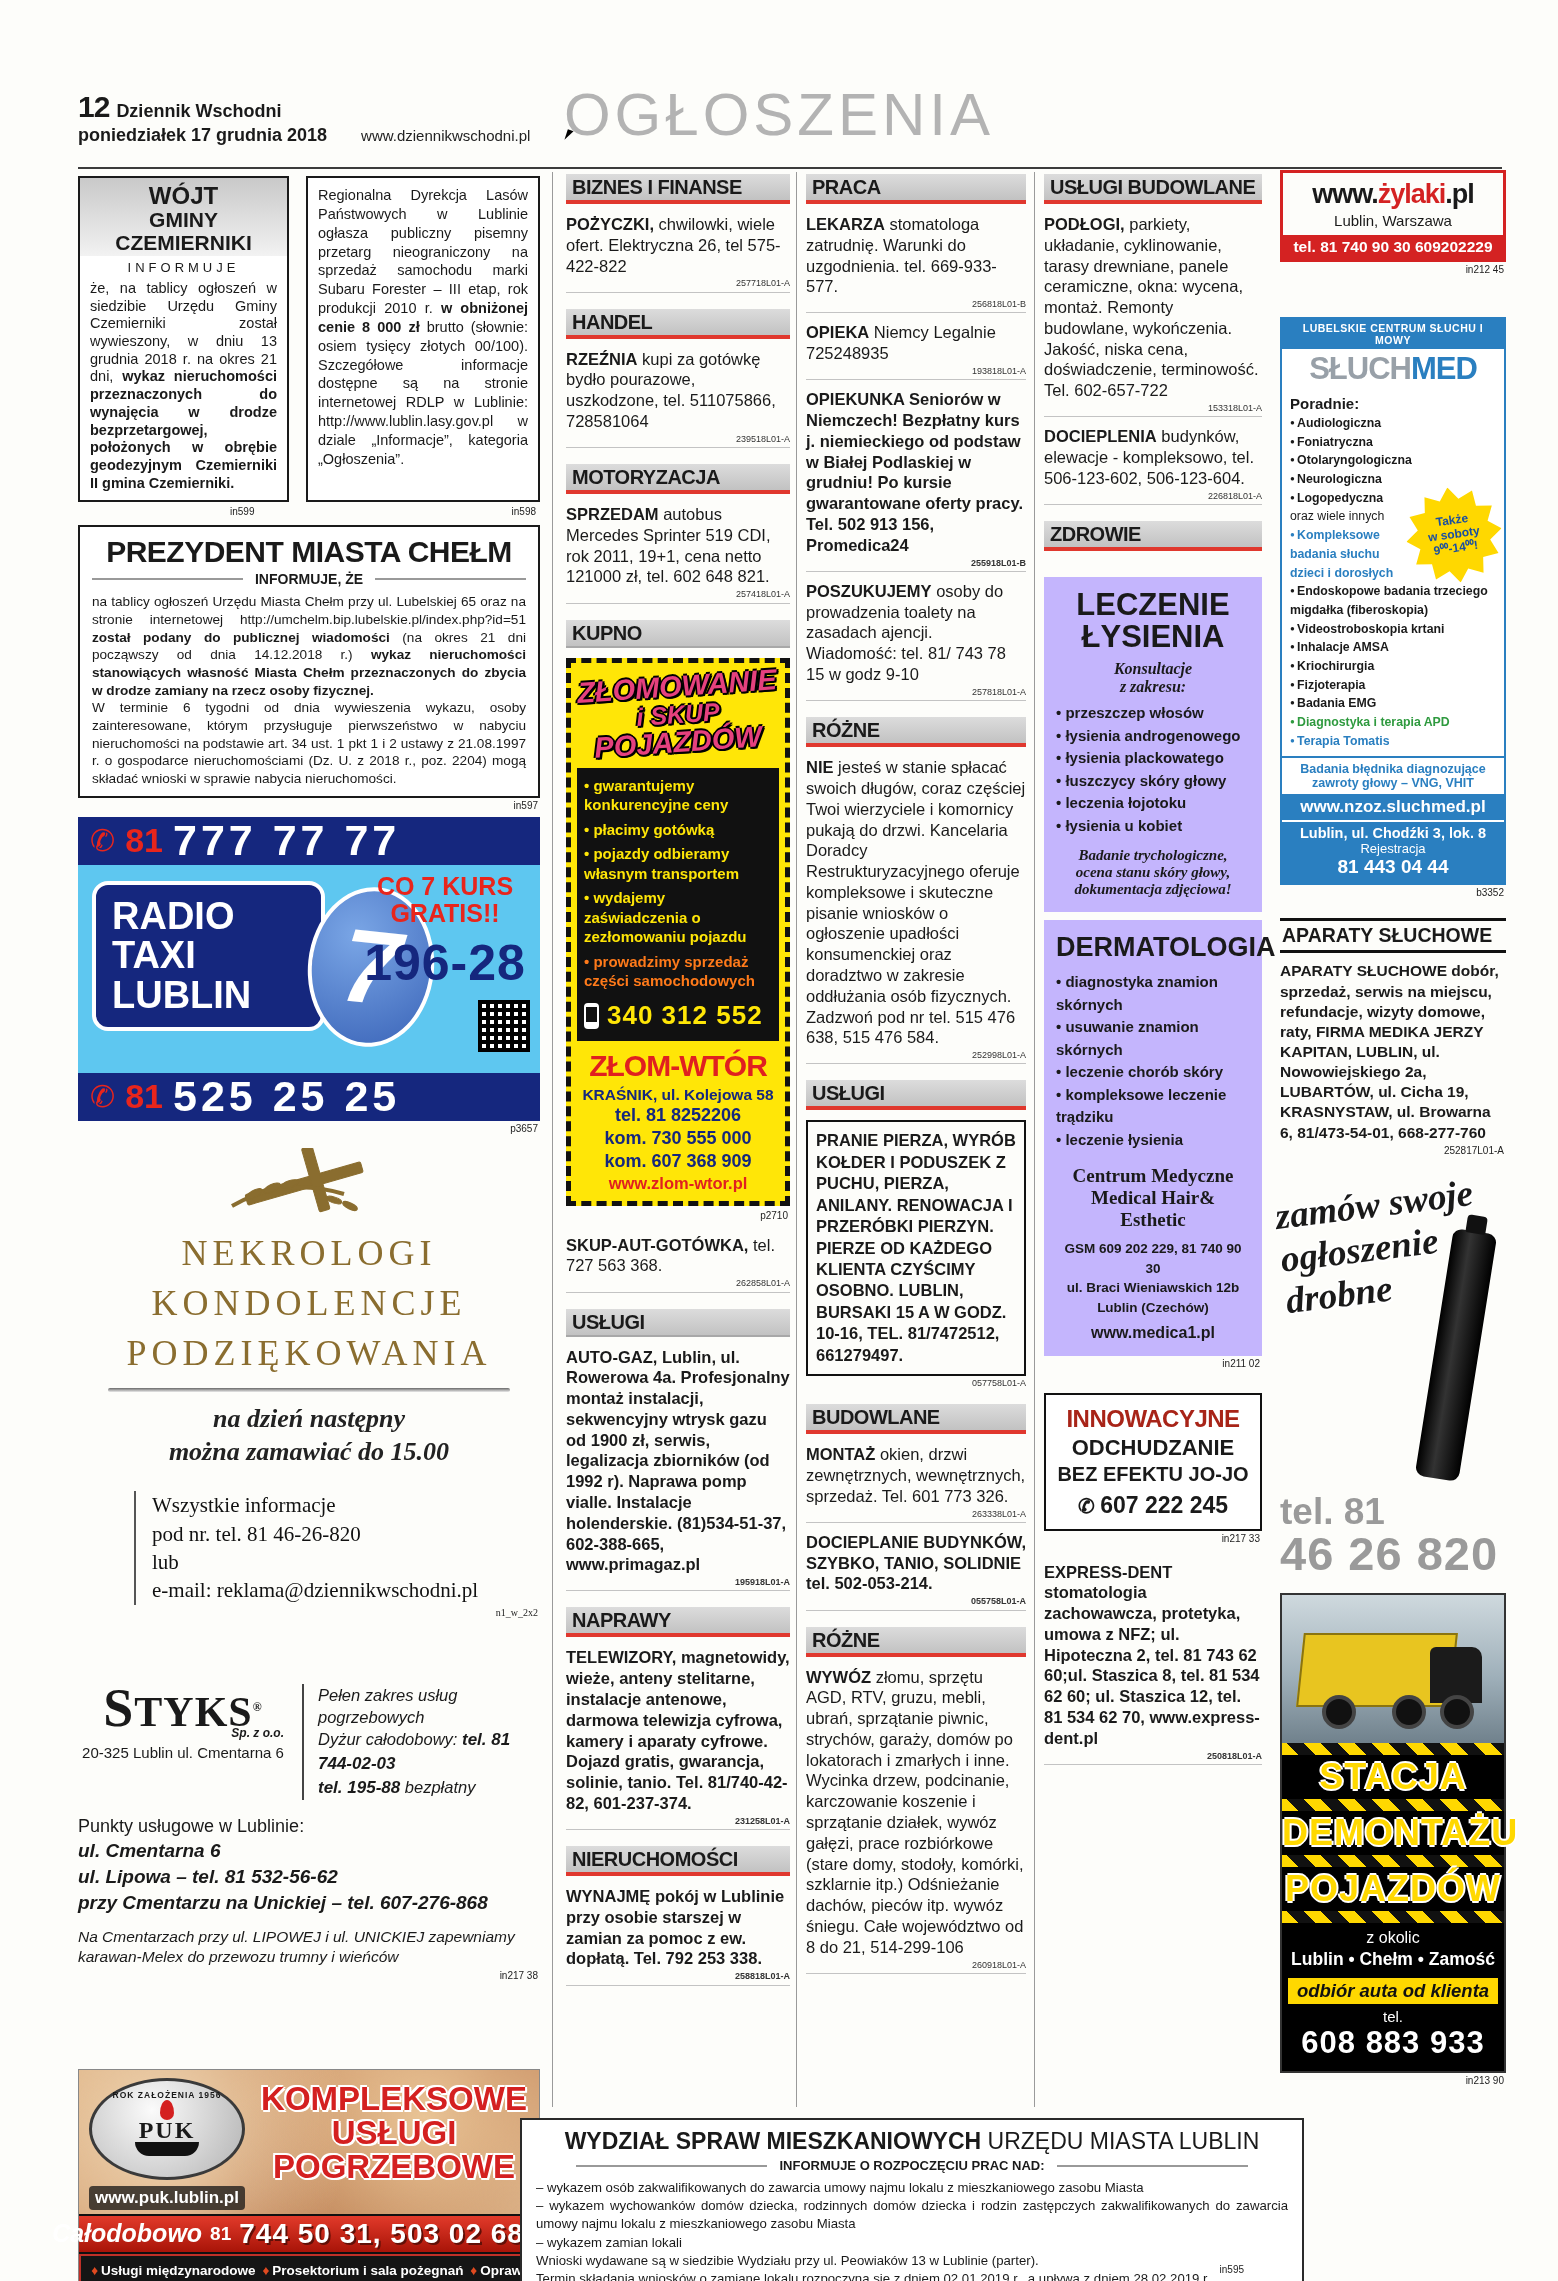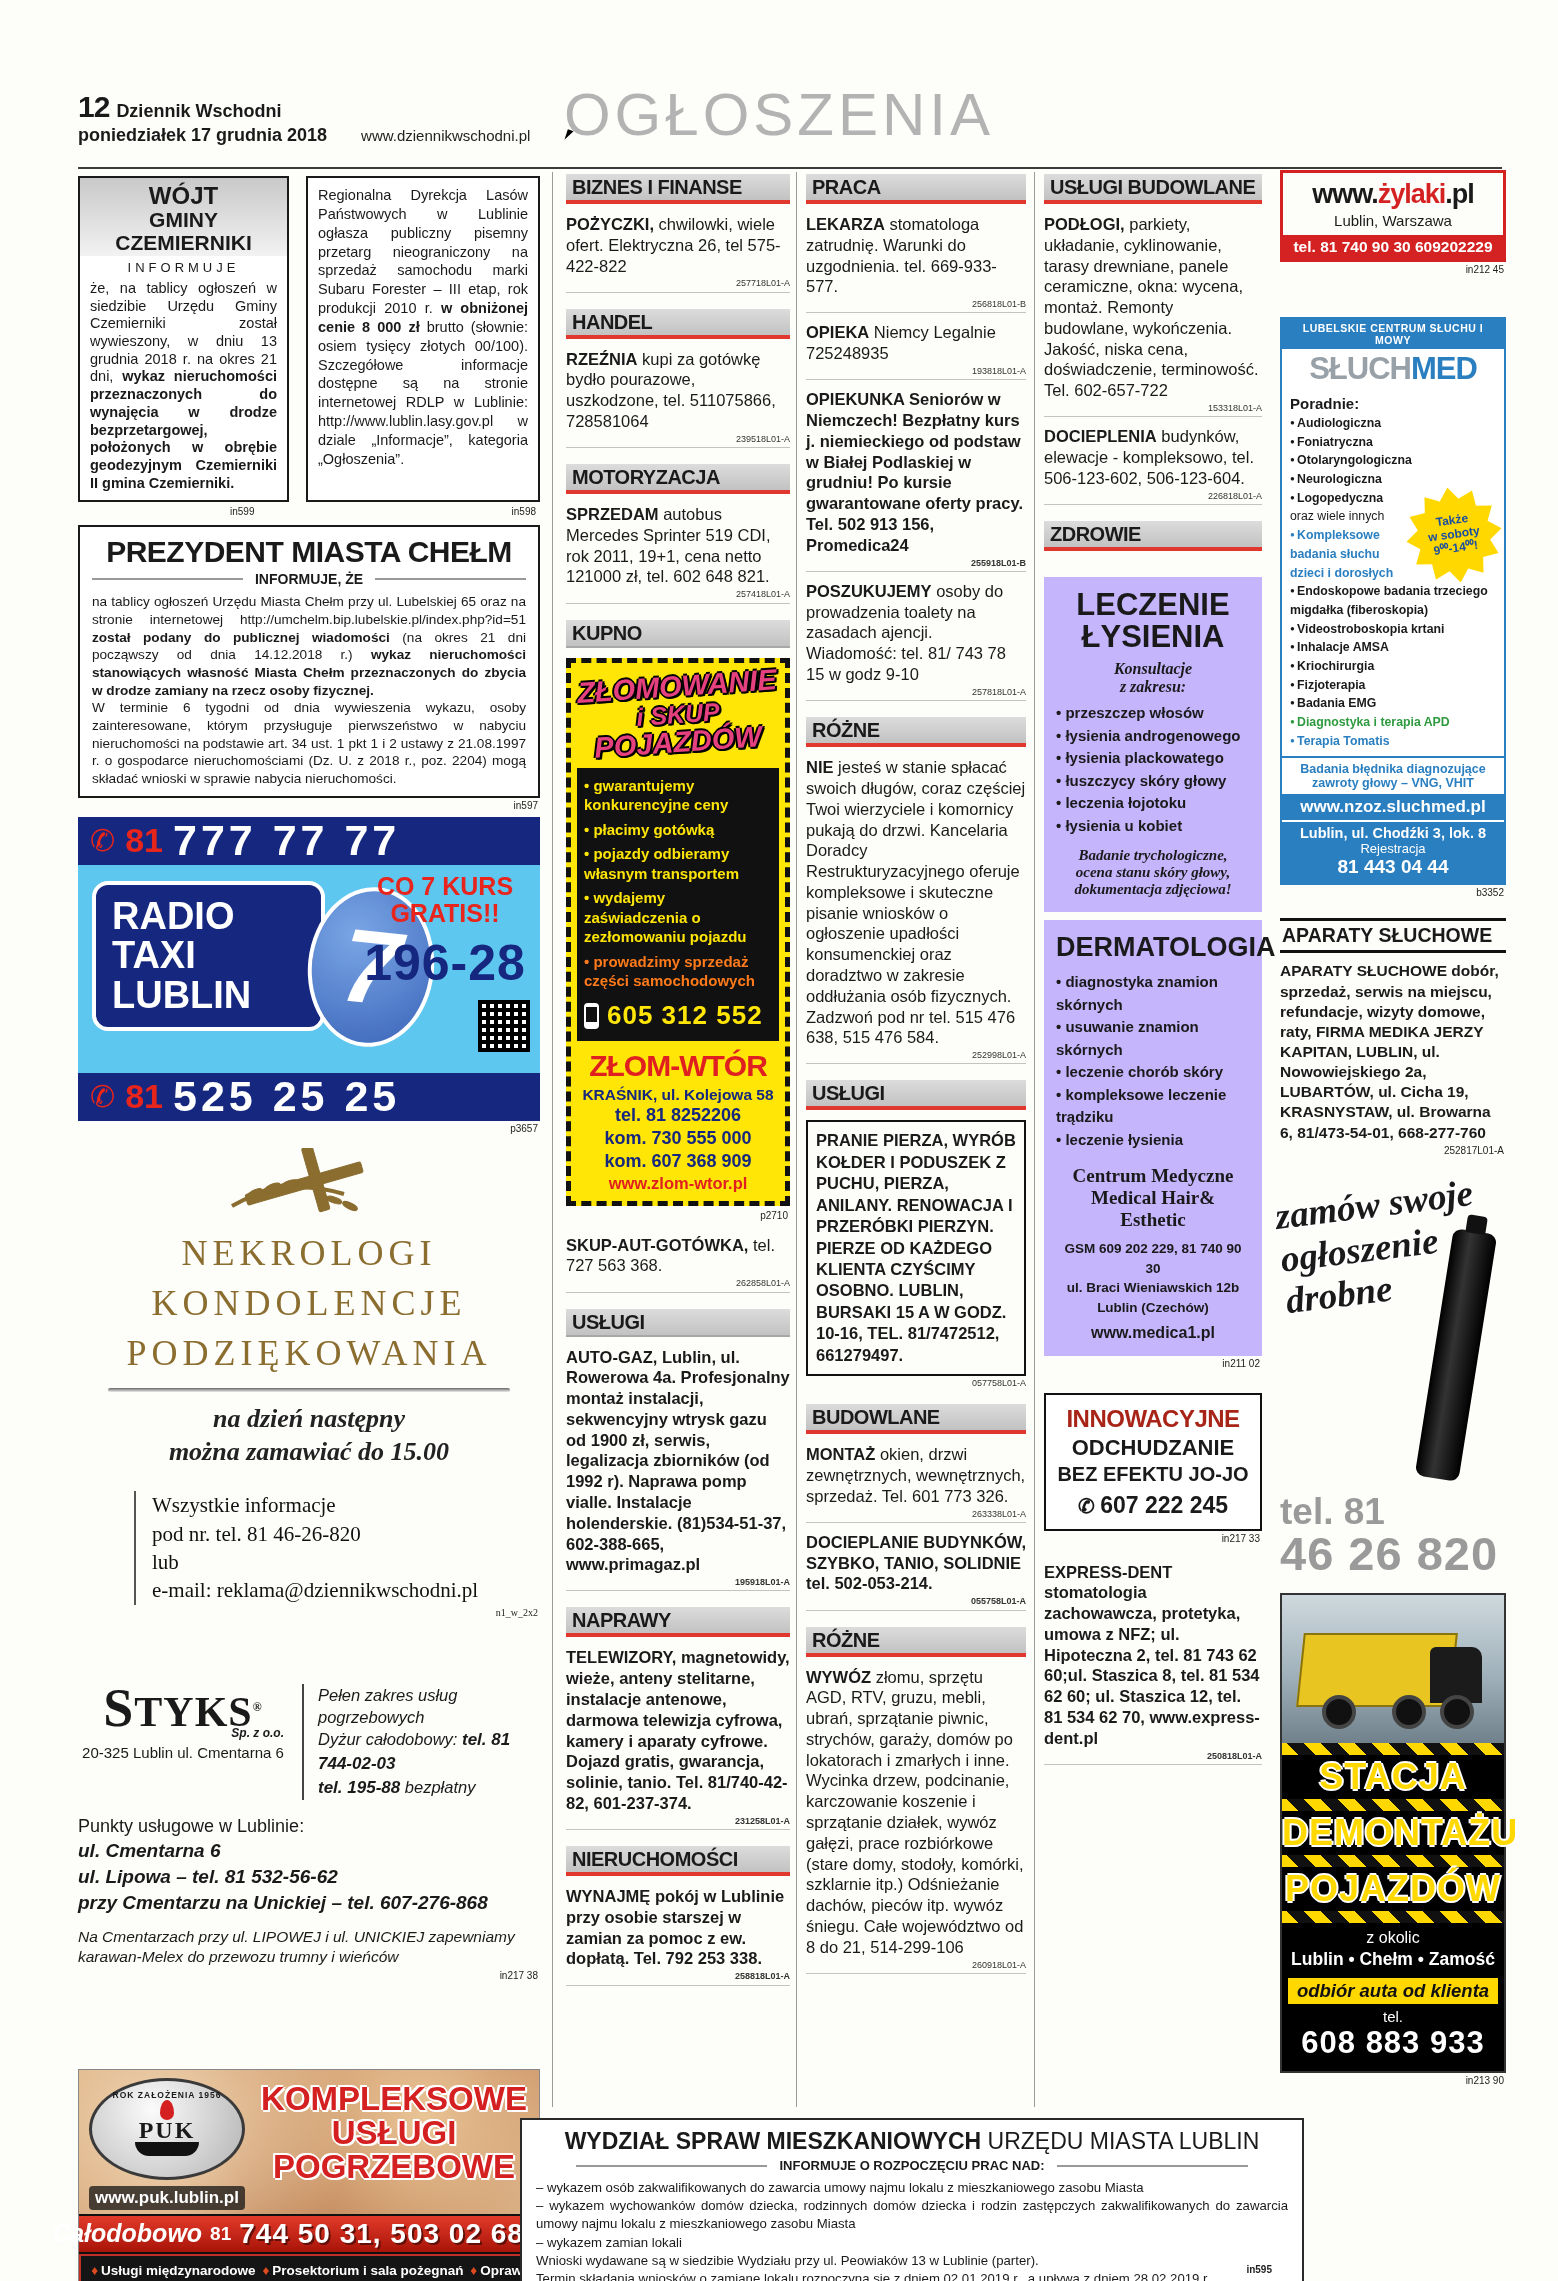--- a/index.html
+++ b/index.html
@@ -206,21 +206,21 @@
   .st-odbior{background:#ffd800;color:#111;font-weight:800;font-style:italic;font-size:18.5px;margin:8px 2px 4px;padding:2px 0;}
   .st-tl{font-size:15px;}
   .st-tel{font-weight:800;font-size:31px;letter-spacing:1px;}
   
   .wydz{position:absolute;left:520px;top:2118px;width:752px;border:2px solid #2a2a2a;background:#fff;padding:8px 14px 10px;}
   .wydz-t{text-align:center;font-size:23px;}
   .wydz-t .b{font-weight:800;}
   .wydz-i{display:flex;align-items:center;gap:12px;font-size:13px;font-weight:bold;margin:3px 40px 6px;}
   .wydz-i::before,.wydz-i::after{content:"";flex:1;height:2px;background:#999;}
   .wydz-b{font-size:13.2px;line-height:1.38;text-align:justify;}
-  .wydz-ref{position:absolute;left:520px;top:2262px;width:752px;text-align:right;font-size:10px;font-weight:bold;}
+  .wydz-ref{position:absolute;left:492px;top:2262px;width:752px;text-align:right;font-size:10px;}
 </style>
 </head>
 <body>
 
 <div class="page">
 
   <div class="mast">
     <div class="r1">
       <span class="pageno">12</span>
       <span class="paper">Dziennik Wschodni</span>
@@ -393,21 +393,21 @@
       <div class="zl-t zl-t2">i SKUP</div>
       <div class="zl-t zl-t3">POJAZDÓW</div>
       <div class="zl-panel">
         <div class="b">• gwarantujemy konkurencyjne ceny</div>
         <div class="b">• płacimy gotówką</div>
         <div class="b">• pojazdy odbieramy własnym transportem</div>
         <div class="b">• wydajemy zaświadczenia o zezłomowaniu pojazdu</div>
         <div class="b hot">• prowadzimy sprzedaż części samochodowych</div>
         <div class="zl-phone">
           <span class="mob"></span>
-          <span class="zl-num">605 312 552</span>
+          <span class="zl-num">340 312 552</span>
         </div>
       </div>
       <div class="zl-wtor">
         <div class="zl-brand">ZŁOM-WTÓR</div>
         <div class="zl-addr">KRAŚNIK, ul. Kolejowa 58</div>
         <div class="zl-tel">tel.      81 8252206</div>
         <div class="zl-tel">kom. 730 555 000</div>
         <div class="zl-tel">kom. 607 368 909</div>
         <div class="zl-www">www.zlom-wtor.pl</div>
       </div>

